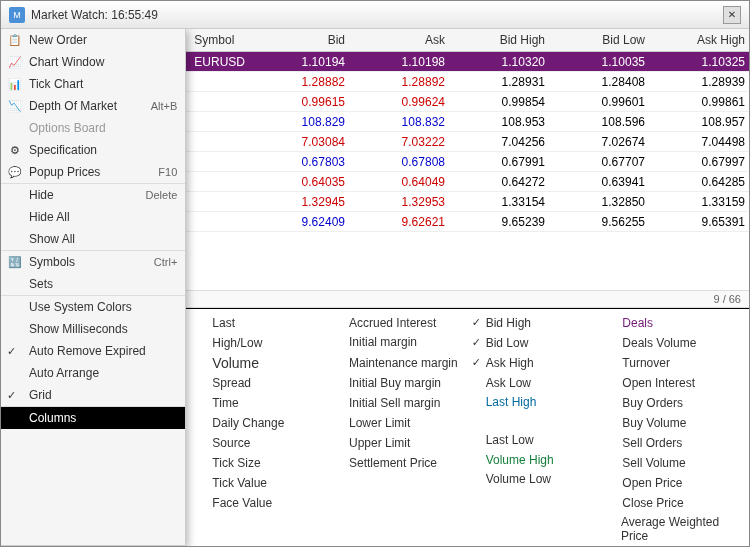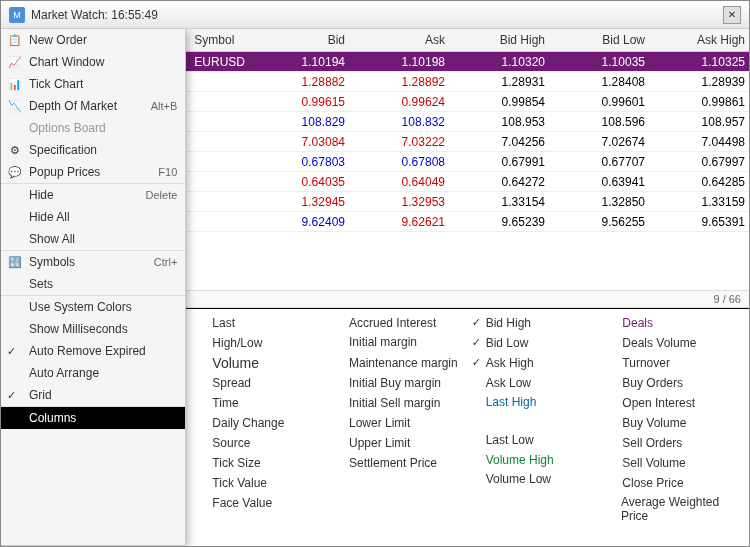--- a/index.html
+++ b/index.html
@@ -497,37 +497,41 @@
               <div style="display: flex; align-items: center; padding: 2px 4px; min-height: 20px; font-size: 12px; color: rgb(51, 51, 51); cursor: pointer;">
                 <span style="width: 14px; display: inline-block;"></span>
                 <span>Deals Volume</span>
               </div>
               <div style="display: flex; align-items: center; padding: 2px 4px; min-height: 20px; font-size: 12px; color: rgb(51, 51, 51); cursor: pointer;">
                 <span style="width: 14px; display: inline-block;"></span>
                 <span>Turnover</span>
               </div>
               <div style="display: flex; align-items: center; padding: 2px 4px; min-height: 20px; font-size: 12px; color: rgb(51, 51, 51); cursor: pointer;">
                 <span style="width: 14px; display: inline-block;"></span>
+                <span>Open Interest</span>
+              </div>
+              <div style="display: flex; align-items: center; padding: 2px 4px; min-height: 20px; font-size: 12px; color: rgb(51, 51, 51); cursor: pointer;">
+                <span style="width: 14px; display: inline-block;"></span>
                 <span>Buy Orders</span>
               </div>
               <div style="display: flex; align-items: center; padding: 2px 4px; min-height: 20px; font-size: 12px; color: rgb(51, 51, 51); cursor: pointer;">
                 <span style="width: 14px; display: inline-block;"></span>
-                <span>Open Interest</span>
-              </div>
-              <div style="display: flex; align-items: center; padding: 2px 4px; min-height: 20px; font-size: 12px; color: rgb(51, 51, 51); cursor: pointer;">
-                <span style="width: 14px; display: inline-block;"></span>
                 <span>Buy Volume</span>
               </div>
               <div style="display: flex; align-items: center; padding: 2px 4px; min-height: 20px; font-size: 12px; color: rgb(51, 51, 51); cursor: pointer;">
                 <span style="width: 14px; display: inline-block;"></span>
                 <span>Sell Orders</span>
               </div>
               <div style="display: flex; align-items: center; padding: 2px 4px; min-height: 20px; font-size: 12px; color: rgb(51, 51, 51); cursor: pointer;">
                 <span style="width: 14px; display: inline-block;"></span>
                 <span>Sell Volume</span>
+              </div>
+              <div style="display: flex; align-items: center; padding: 2px 4px; min-height: 20px; font-size: 12px; color: rgb(51, 51, 51); cursor: pointer;">
+                <span style="width: 14px; display: inline-block;"></span>
+                <span>Open Price</span>
               </div>
               <div style="display: flex; align-items: center; padding: 2px 4px; min-height: 20px; font-size: 12px; color: rgb(51, 51, 51); cursor: pointer;">
                 <span style="width: 14px; display: inline-block;"></span>
                 <span>Close Price</span>
               </div>
               <div style="display: flex; align-items: center; padding: 2px 4px; min-height: 20px; font-size: 12px; color: rgb(51, 51, 51); cursor: pointer;">
                 <span style="width: 14px; display: inline-block;"></span>
                 <span>Average Weighted Price</span>
               </div>
             </div>

